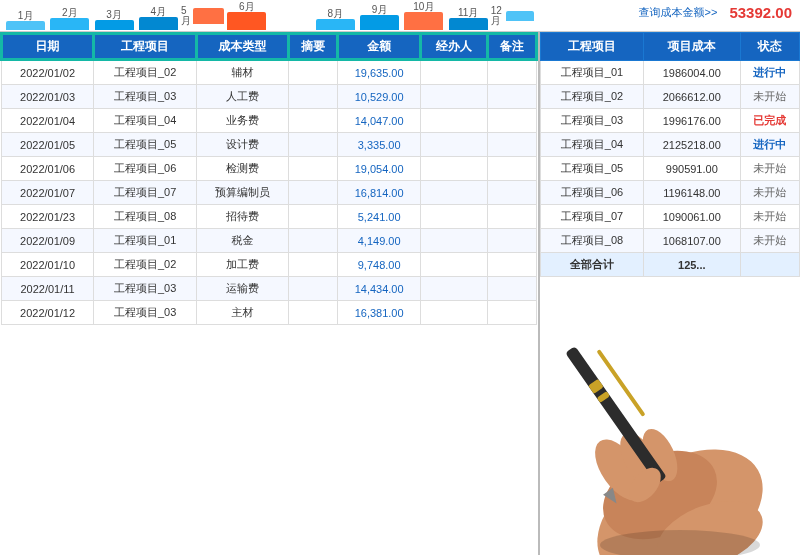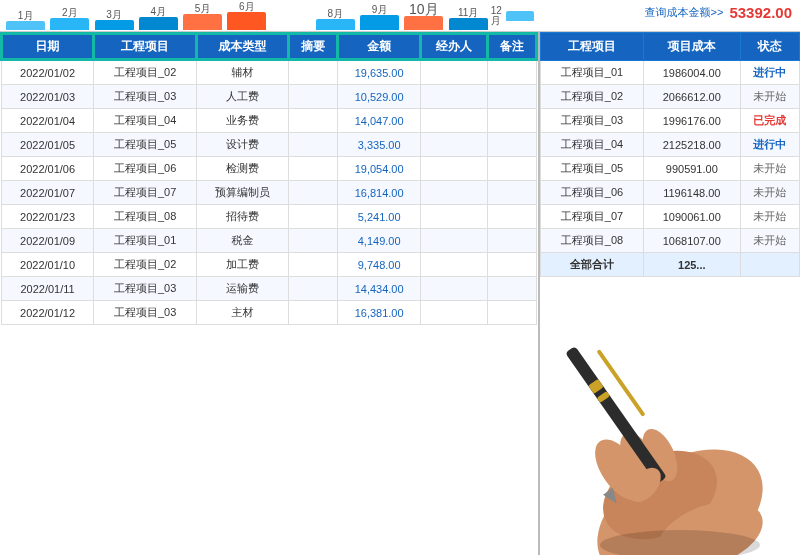--- a/index.html
+++ b/index.html
@@ -143,55 +143,55 @@
         <div style="width: 90%; height: 12px; background: rgb(41, 182, 246); border-radius: 2px 2px 0px 0px;"></div>
       </div>
       <div style="display: flex; flex-direction: column; align-items: center; flex: 1 1 0%; height: 28px; justify-content: flex-end;">
         <span style="font-size: 10px; color: rgb(85, 85, 85); line-height: 1;">3月</span>
         <div style="width: 90%; height: 10px; background: rgb(3, 155, 229); border-radius: 2px 2px 0px 0px;"></div>
       </div>
       <div style="display: flex; flex-direction: column; align-items: center; flex: 1 1 0%; height: 28px; justify-content: flex-end;">
         <span style="font-size: 10px; color: rgb(85, 85, 85); line-height: 1;">4月</span>
         <div style="width: 90%; height: 13px; background: rgb(2, 136, 209); border-radius: 2px 2px 0px 0px;"></div>
       </div>
-      <div style="display: flex; flex-direction: column; align-items: center; flex: 1 1 0%; height: 28px; justify-content: flex-end;">
+      <div style="display: flex; flex-direction: row; align-items: center; flex: 1 1 0%; height: 28px; justify-content: flex-end;">
         <span style="font-size: 10px; color: rgb(85, 85, 85); line-height: 1;">5月</span>
         <div style="width: 90%; height: 16px; background: rgb(255, 112, 67); border-radius: 2px 2px 0px 0px;"></div>
       </div>
       <div style="display: flex; flex-direction: column; align-items: center; flex: 1 1 0%; height: 28px; justify-content: flex-end;">
         <span style="font-size: 10px; color: rgb(85, 85, 85); line-height: 1;">6月</span>
         <div style="width: 90%; height: 18px; background: rgb(255, 87, 34); border-radius: 2px 2px 0px 0px;"></div>
       </div>
       <div style="display: flex; flex-direction: column; align-items: center; flex: 1 1 0%; height: 28px; justify-content: flex-end; gap: 30px;">
         <span style="font-size: 10px; color: rgb(85, 85, 85); line-height: 1;">7月</span>
         <div style="width: 90%; height: 14px; background: rgb(79, 195, 247); border-radius: 2px 2px 0px 0px;"></div>
       </div>
       <div style="display: flex; flex-direction: column; align-items: center; flex: 1 1 0%; height: 28px; justify-content: flex-end;">
         <span style="font-size: 10px; color: rgb(85, 85, 85); line-height: 1;">8月</span>
         <div style="width: 90%; height: 11px; background: rgb(41, 182, 246); border-radius: 2px 2px 0px 0px;"></div>
       </div>
       <div style="display: flex; flex-direction: column; align-items: center; flex: 1 1 0%; height: 28px; justify-content: flex-end;">
         <span style="font-size: 10px; color: rgb(85, 85, 85); line-height: 1;">9月</span>
         <div style="width: 90%; height: 15px; background: rgb(3, 155, 229); border-radius: 2px 2px 0px 0px;"></div>
       </div>
       <div style="display: flex; flex-direction: column; align-items: center; flex: 1 1 0%; height: 28px; justify-content: flex-end;">
-        <span style="font-size: 14px; color: rgb(85, 85, 85); line-height: 1;">10月</span>
+        <span style="font-size: 10px; color: rgb(85, 85, 85); line-height: 1;">10月</span>
         <div style="width: 90%; height: 19px; background: rgb(255, 112, 67); border-radius: 2px 2px 0px 0px;"></div>
       </div>
       <div style="display: flex; flex-direction: column; align-items: center; flex: 1 1 0%; height: 28px; justify-content: flex-end;">
         <span style="font-size: 10px; color: rgb(85, 85, 85); line-height: 1;">11月</span>
         <div style="width: 90%; height: 12px; background: rgb(2, 136, 209); border-radius: 2px 2px 0px 0px;"></div>
       </div>
       <div style="display: flex; flex-direction: row; align-items: center; flex: 1 1 0%; height: 28px; justify-content: flex-end;">
         <span style="font-size: 10px; color: rgb(85, 85, 85); line-height: 1;">12月</span>
         <div style="width: 90%; height: 10px; background: rgb(79, 195, 247); border-radius: 2px 2px 0px 0px;"></div>
       </div>
     </div>
   <div style="flex:1;"></div>
-  <div style="display:flex; align-items:center; gap:6px; position:absolute; right:8px; top:4px;">
+  <div style="display:flex; align-items:center; gap:12px; position:absolute; right:8px; top:4px;">
     <span style="color:#1565c0; font-size:11px; cursor:pointer;">查询成本金额&gt;&gt;</span>
     <span style="color:#e53935; font-size:15px; font-weight:bold;">53392.00</span>
   </div>
 </div>
 
 <div class="main-content" style="height: calc(555px - 32px);">
 
   <div class="left-table-wrap">
     <table class="left-table">
       <thead>

